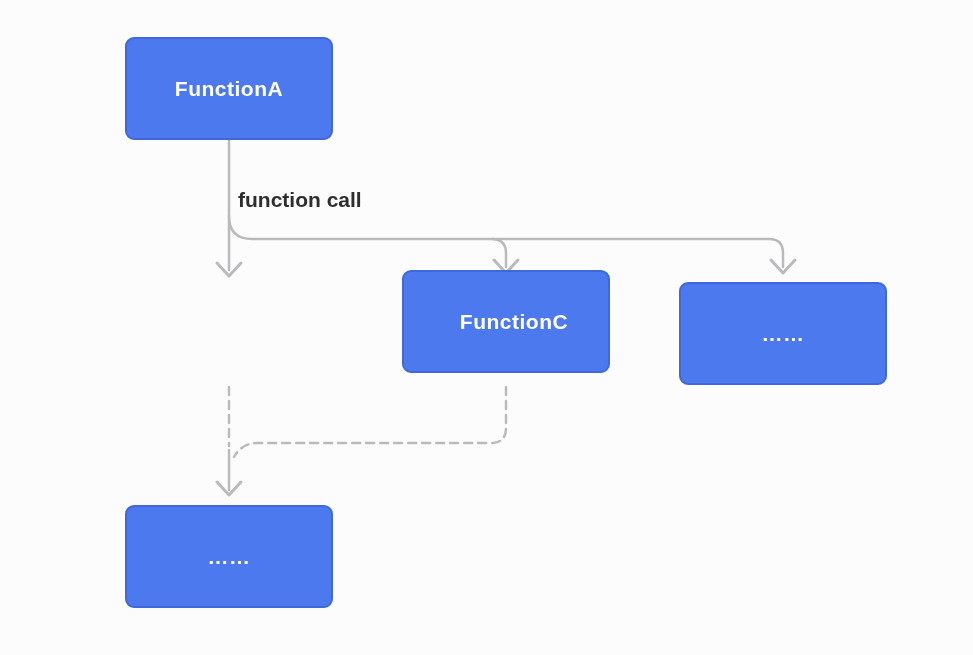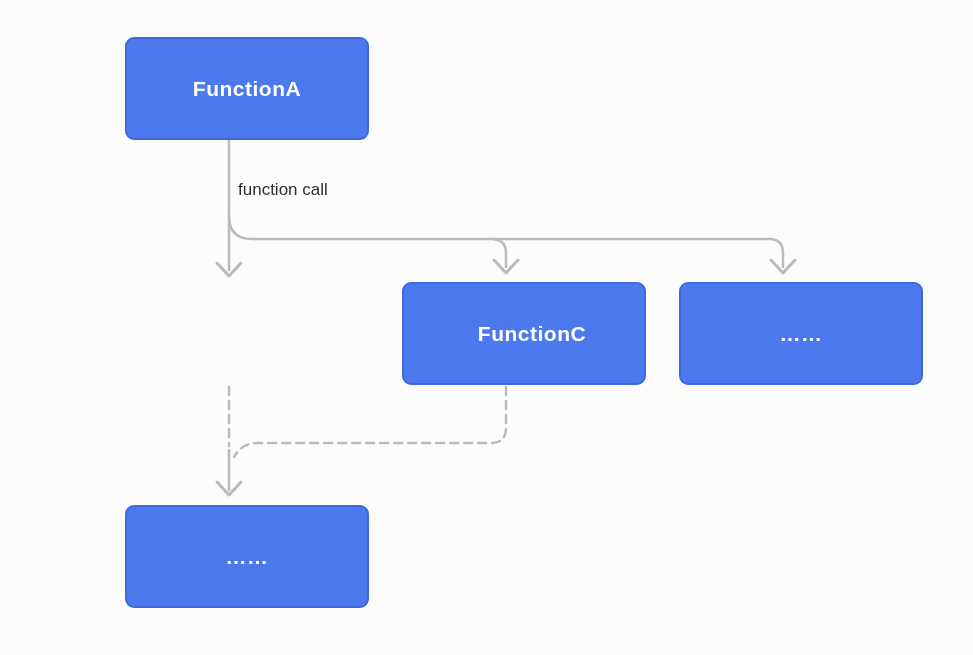--- a/index.html
+++ b/index.html
@@ -38,45 +38,45 @@
   }
   .arrowhead {
     fill: none;
     stroke: var(--connector, #b8babd);
     stroke-width: 3;
     stroke-linecap: round;
     stroke-linejoin: round;
   }
   .node {
     position: absolute;
-    width: 244px;
+    width: 208px;
     height: 103px;
     box-sizing: border-box;
     background: var(--node-fill, #4d79ee);
     border: 2px solid var(--node-border, #3f69da);
     border-radius: 9px;
     display: flex;
     align-items: center;
     justify-content: center;
     color: var(--node-text, #ffffff);
     font-size: 21px;
     font-weight: bold;
     letter-spacing: 0.5px;
   }
   .node-a { left: 125px; top: 37px; }
   .node-b { left: 125px; top: 282px; }
-  .node-c { left: 402px; top: 282px; padding-left: 16px; }
+  .node-c { left: 402px; top: 270px; padding-left: 16px; }
   .node-more-right { left: 679px; top: 282px; }
   .node-more-bottom { left: 125px; top: 505px; }
   .edge-label {
     position: absolute;
     left: 238px;
-    top: 180px;
-    font-size: 17px;
-    font-weight: normal;
+    top: 188px;
+    font-size: 21px;
+    font-weight: bold;
     color: var(--label-color, #2e2e2e);
     white-space: nowrap;
   }
 </style>
 </head>
 <body>
 
 <div class="canvas">
 
   <svg class="edges-svg" viewBox="0 0 973 655">

